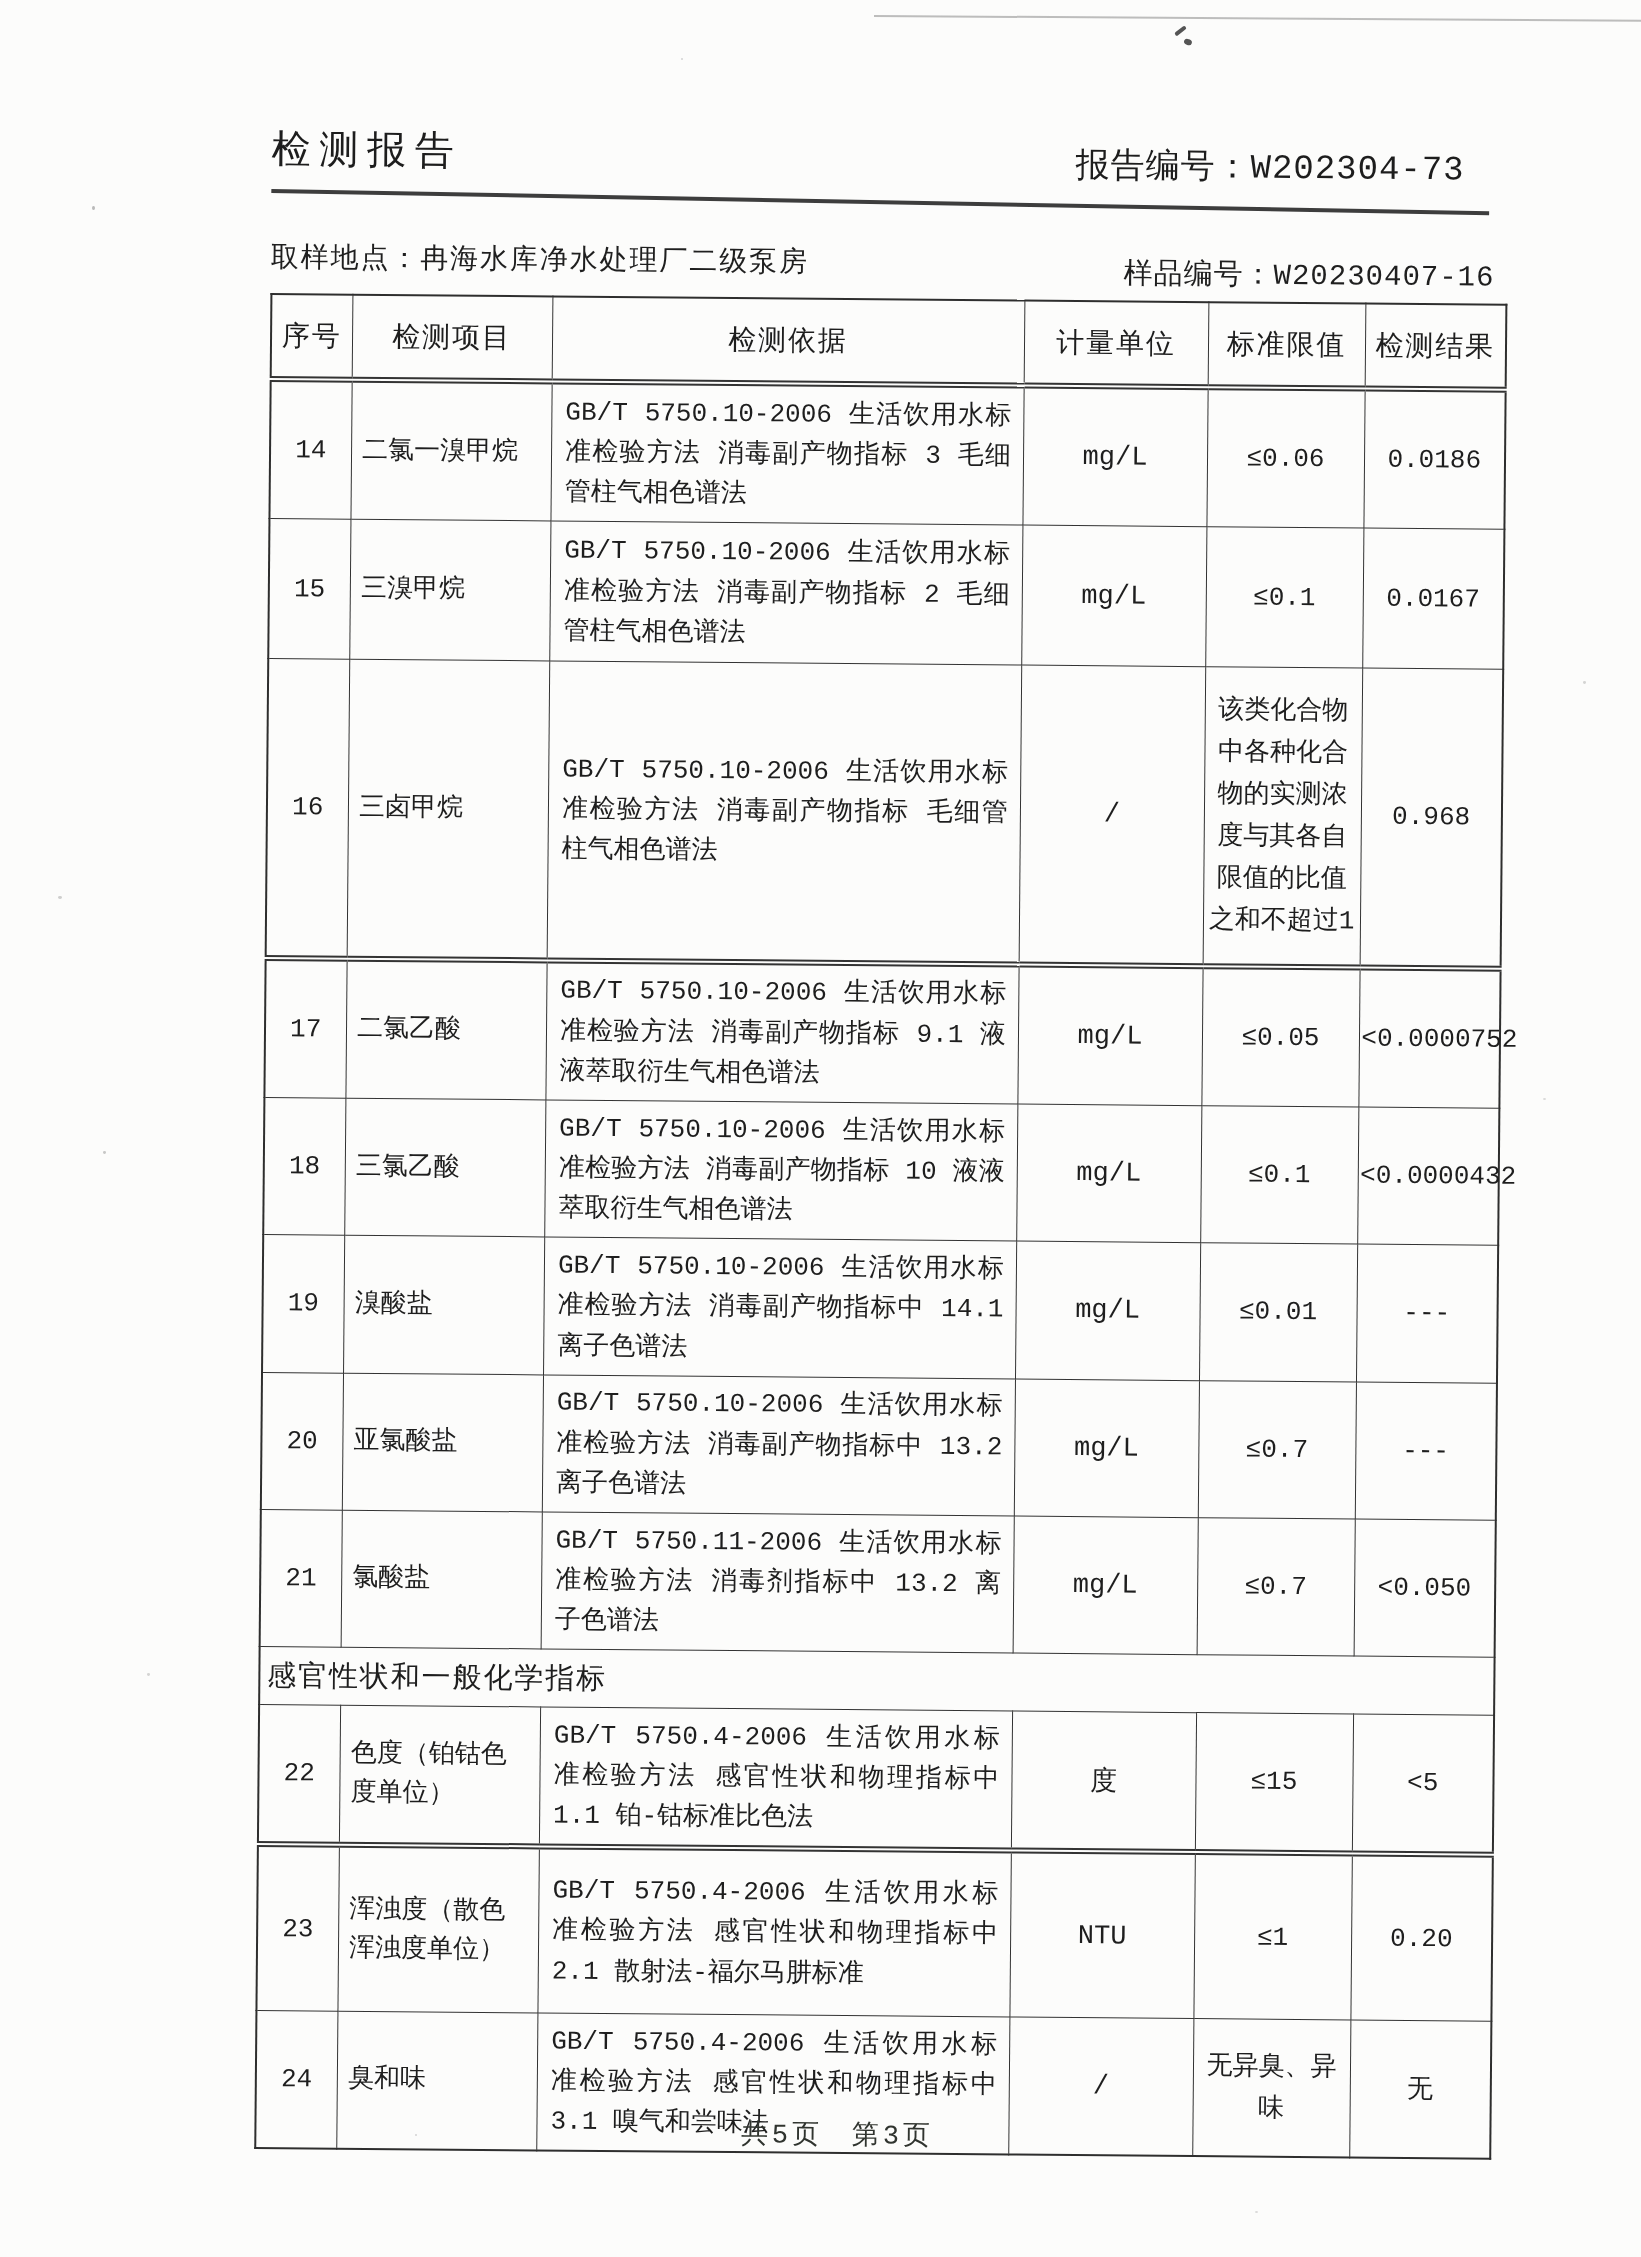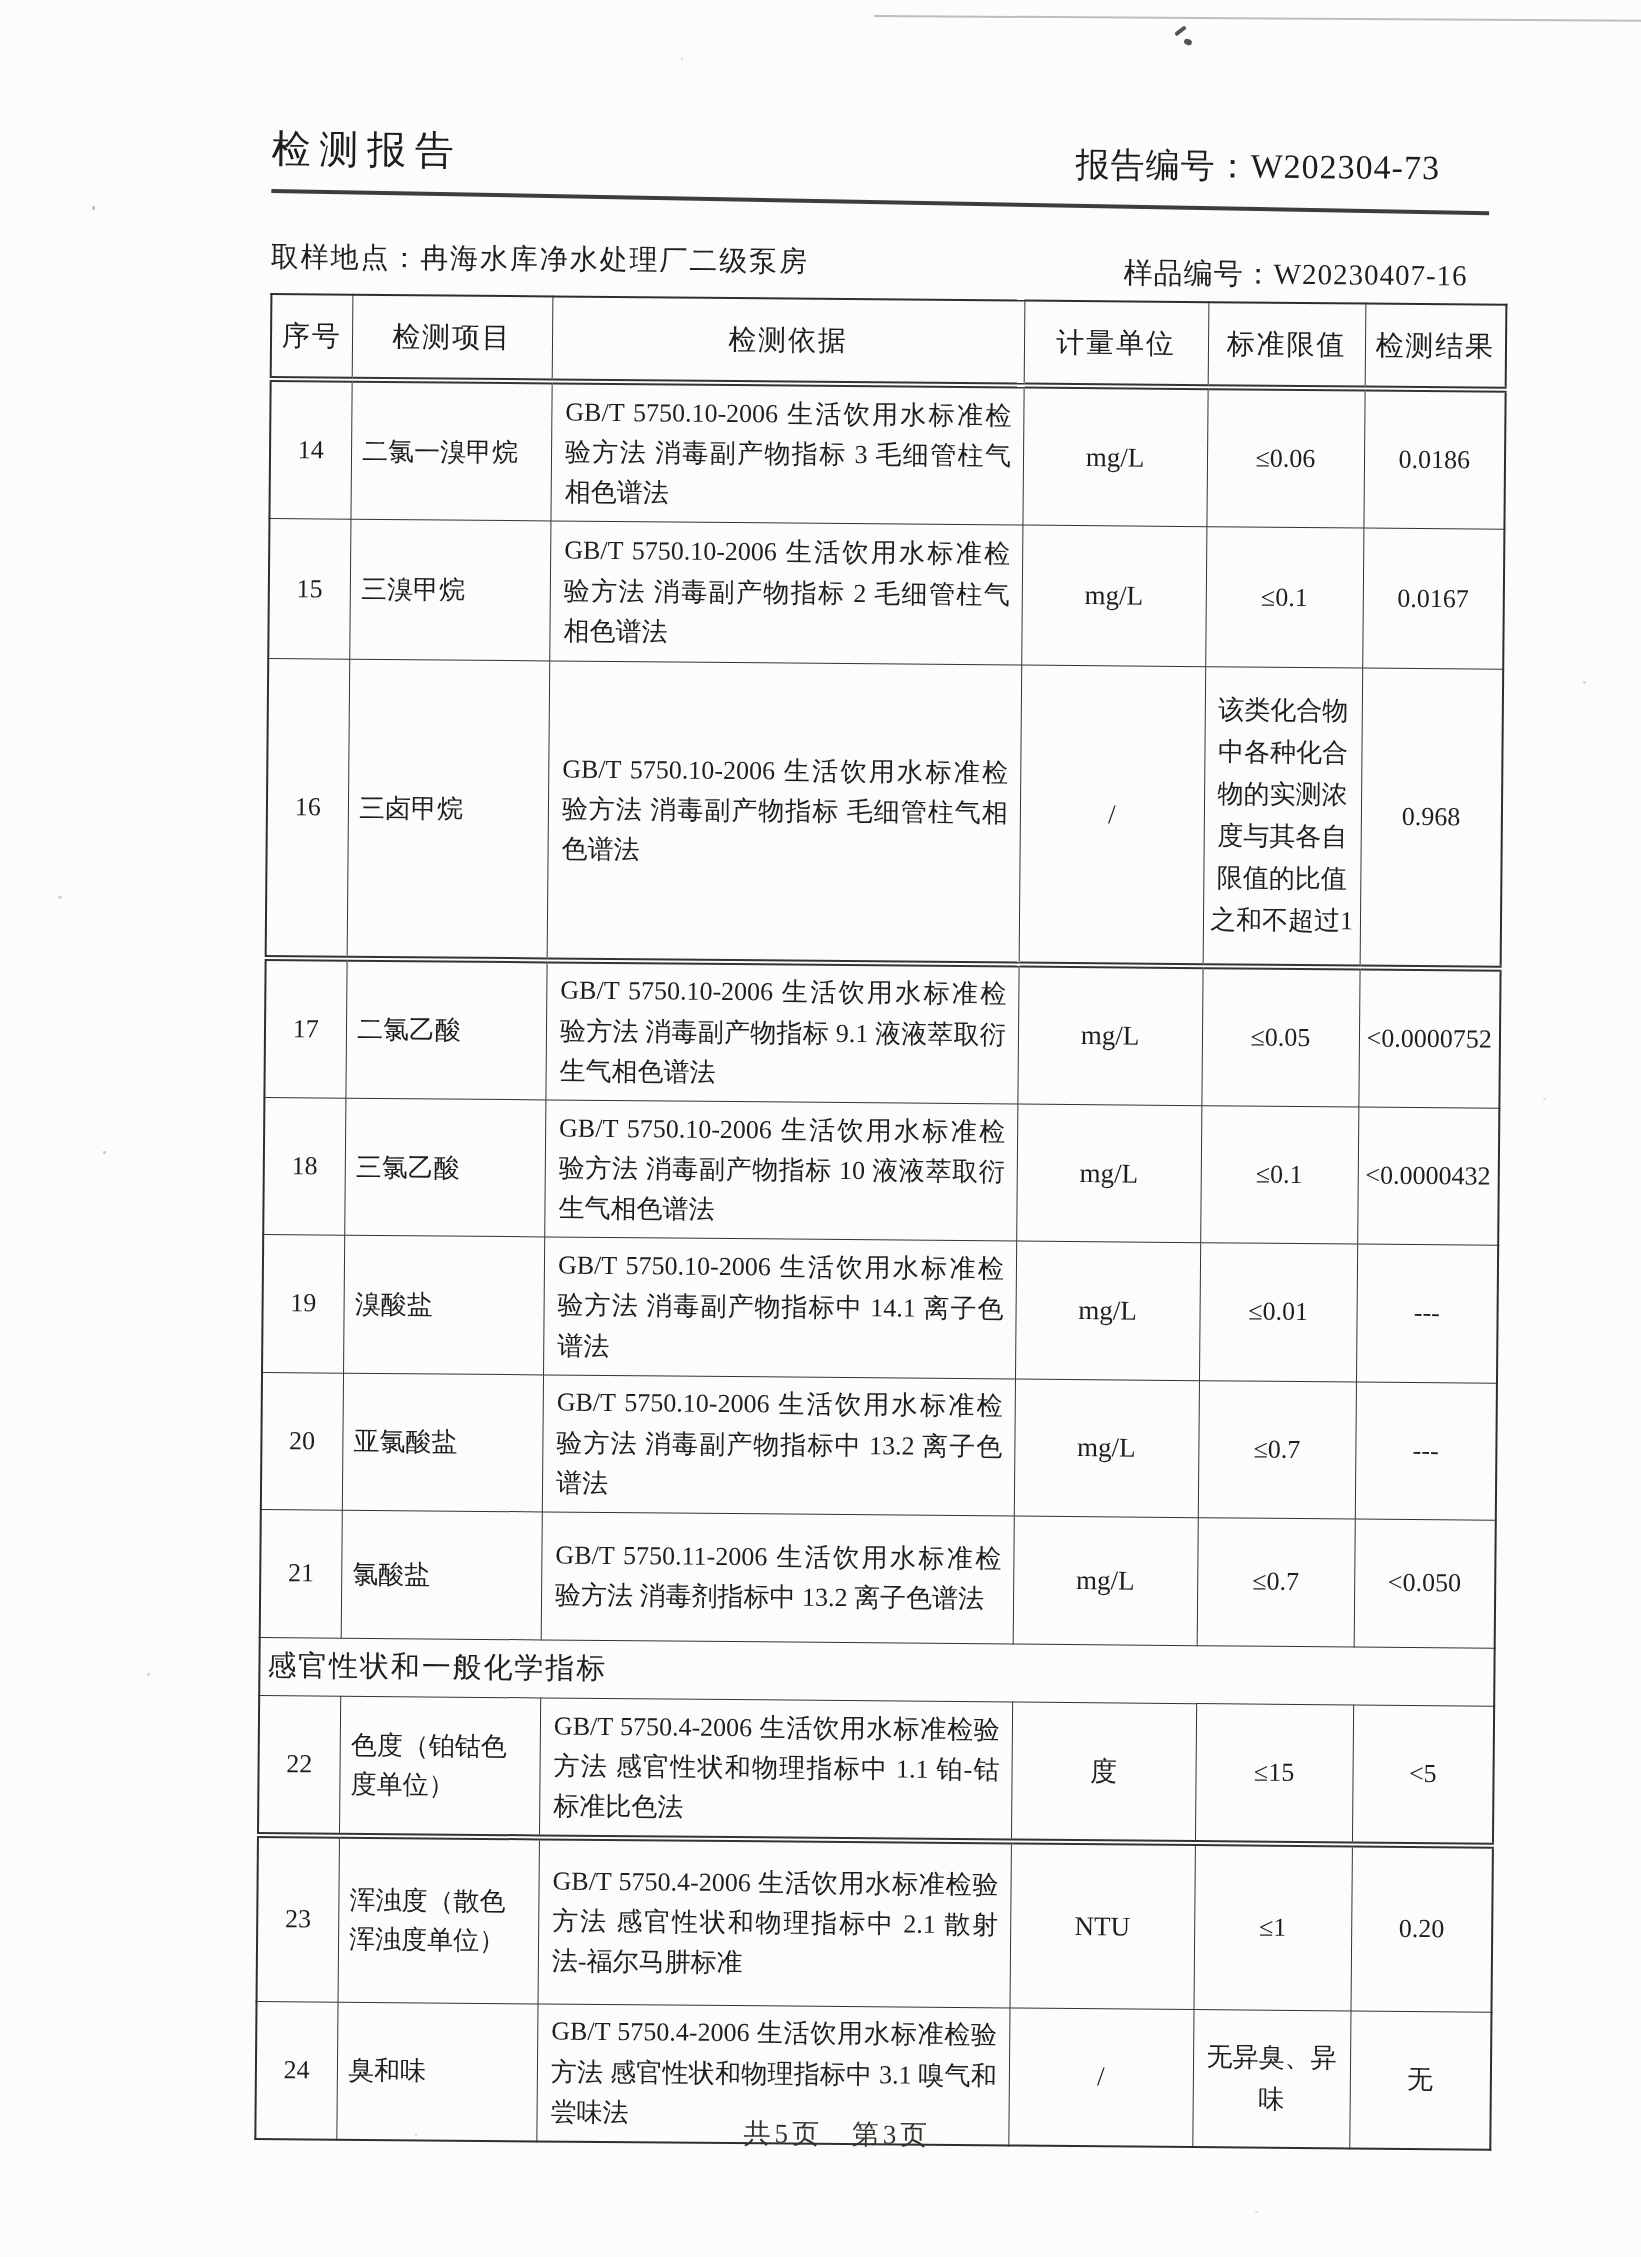--- a/index.html
+++ b/index.html
@@ -4,21 +4,21 @@
 <style>
   html,body{margin:0;padding:0;}
   body{
     width:1641px;height:2257px;
     background:#fbfbfa;
     font-family:"Liberation Serif","DejaVu Serif",serif;
     color:#222;
     overflow:hidden;
     position:relative;
   }
-  .page{position:absolute;inset:0;background:#fcfcfb;}
+  .page{position:absolute;inset:0;background:#fcfcfb;font-family:Liberation Mono, monospace;}
   
   .scan-line{position:absolute;left:874px;top:15.4px;width:768px;height:1.9px;background:#adadad;transform:rotate(0.35deg);transform-origin:left center;opacity:.8;}
   .fleck{position:absolute;background:#555;border-radius:1.9px;}
   .fleck-a{left:1174px;top:29px;width:12.6px;height:3.9px;transform:rotate(-38deg);}
   .fleck-b{left:1184px;top:39px;width:7.7px;height:5.8px;transform:rotate(20deg);border-radius:50%;}
   .speck{position:absolute;border-radius:50%;background:#777;}
   
   .skew{position:absolute;inset:0;transform:rotate(0.5deg);transform-origin:273px 0;}
   .doc-title{
     position:absolute;left:273px;top:122px;

